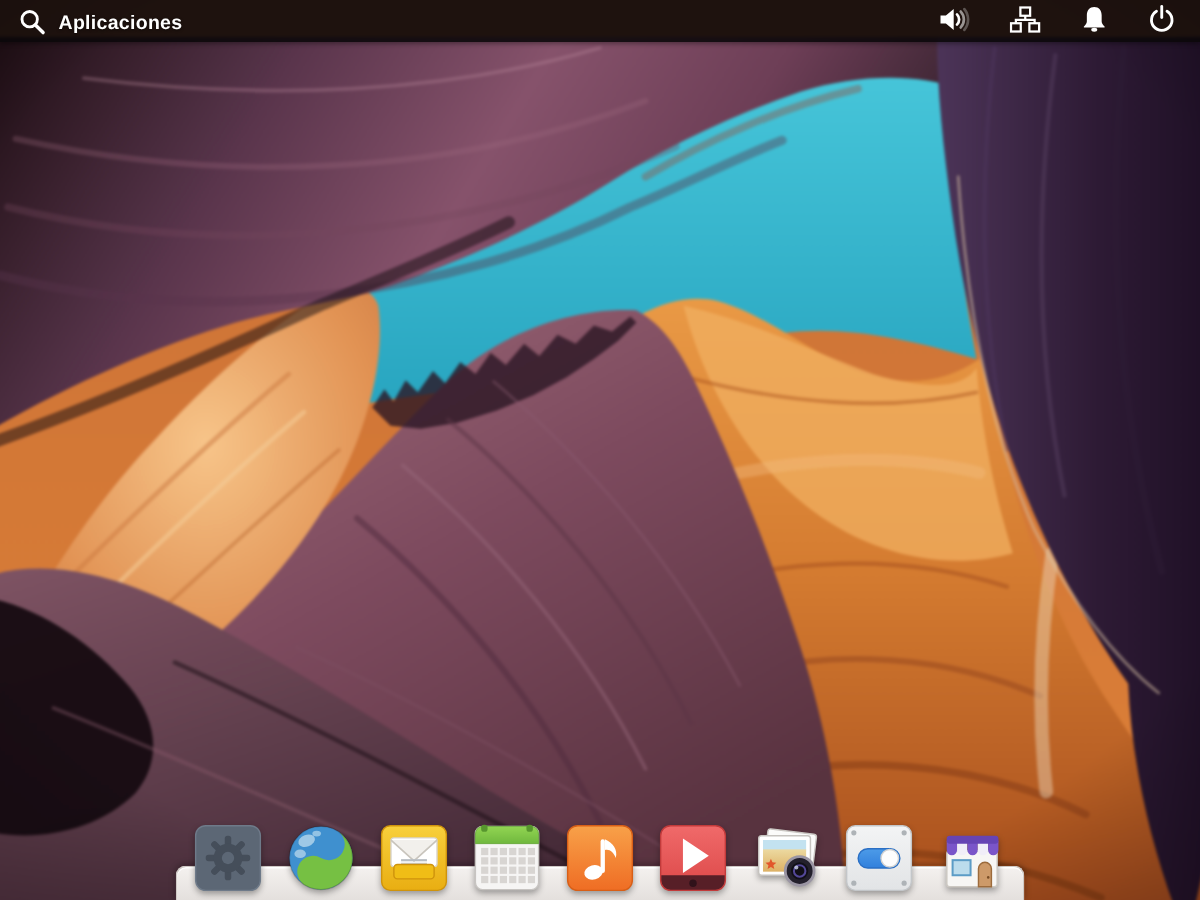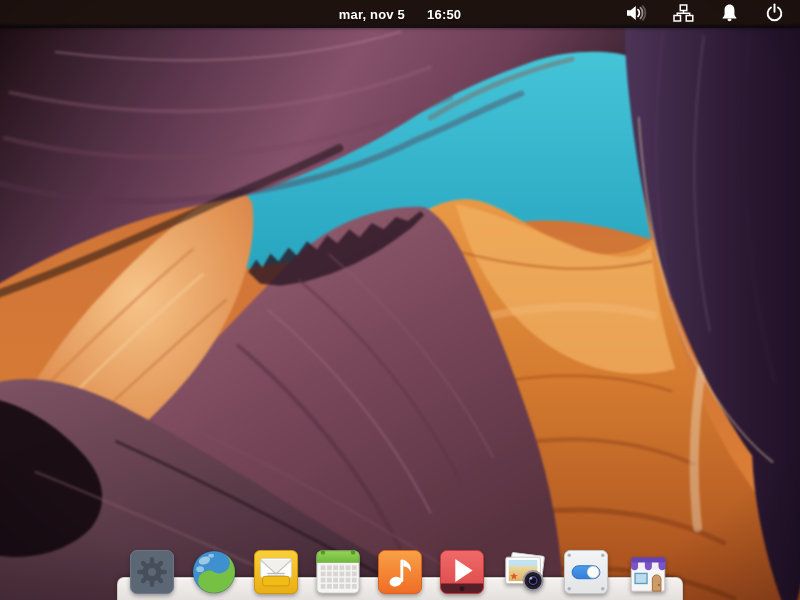--- a/index.html
+++ b/index.html
@@ -168,25 +168,30 @@
         <path d="M120,440 C220,485 330,545 420,592" stroke="#1c0f16" stroke-width="3" opacity=".55"></path>
         <path d="M200,430 C300,475 400,535 470,580" stroke="#7d5263" stroke-width="2" opacity=".4"></path>
       </g>
 
       <rect x="0" y="0" width="800" height="600" fill="url(#vig)"></rect>
     </svg>
   </div>
 
   <div class="top-panel">
 
-
-    <div class="clock">
-      <span class="panel-label">mar, nov 5</span>
-      <span class="panel-label">16:50</span>
-    </div>
+    <div class="app-menu">
+      <span>
+        <svg width="19" height="19" viewBox="0 0 20 20">
+          <circle cx="8.2" cy="8.2" r="5.4" fill="none" stroke="#fff" stroke-width="2"></circle>
+          <line x1="12.4" y1="12.4" x2="17.6" y2="17.6" stroke="#fff" stroke-width="2.4" stroke-linecap="round"></line>
+        </svg>
+      </span>
+      <span class="panel-label">Aplicaciones</span>
+    </div>
+
 
     <div class="indicators">
       <div class="indicator">
         <span>
           <svg width="23" height="20" viewBox="0 0 23 20">
             <path d="M3,7.3 h3.6 L11.8,3 v14 L6.6,12.7 H3 Z" fill="#fff"></path>
             <path d="M14,6.6 a4.8,4.8 0 0 1 0,6.8" fill="none" stroke="#fff" stroke-width="1.8" stroke-linecap="round"></path>
             <path d="M16.5,4.7 a7.8,7.8 0 0 1 0,10.6" fill="none" stroke="#fff" stroke-width="1.8" stroke-linecap="round" opacity=".55"></path>
             <path d="M18.9,3.1 a10.8,10.8 0 0 1 0,13.8" fill="none" stroke="#fff" stroke-width="1.8" stroke-linecap="round" opacity=".28"></path>
           </svg>

